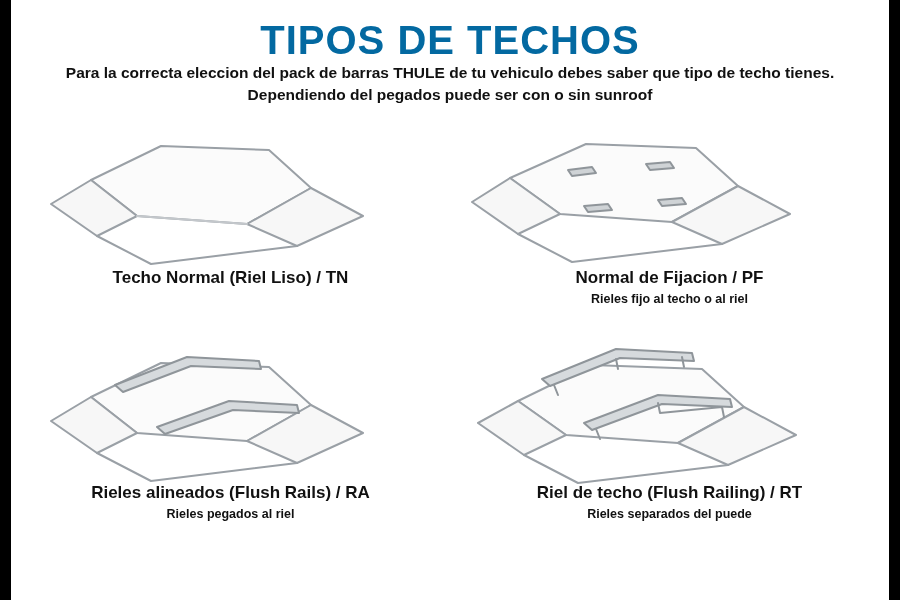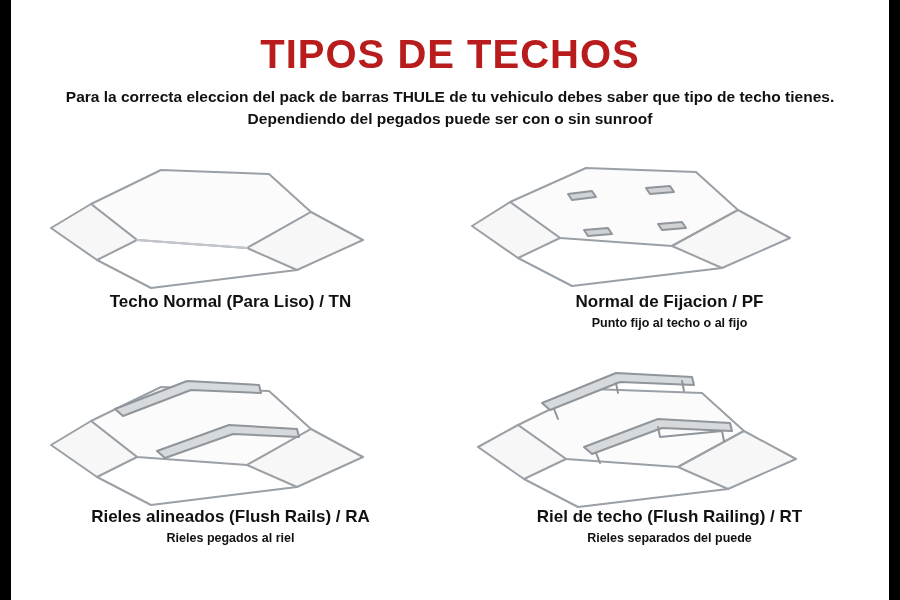--- a/index.html
+++ b/index.html
@@ -38,27 +38,26 @@
     width: 878px;
     height: 600px;
     background: #fff;
   }
 
   .title {
     text-align: center;
     font-size: 40px;
     font-weight: bold;
     letter-spacing: 1px;
-    color: #b91c1c;
-    margin-top: 32px;
+    color: #0369a1;
+    margin-top: 18px;
     line-height: 1.1;
   }
   .subtitle-block {
     text-align: center;
-    margin-top: 10px;
     color: #111;
   }
   .subtitle-line {
     font-size: 15.5px;
     font-weight: bold;
     line-height: 1.42;
   }
 
   .grid {
     position: relative;
@@ -134,42 +133,42 @@
               <path d="M300 68 L352 96 L286 126 L236 104 Z" fill="#f7f7f7"></path>
 
               <path d="M80 60 L40 84 L86 116 L126 96 Z" fill="#f7f7f7"></path>
 
               <path d="M86 116 L140 144 L286 126"></path>
 
               <path d="M126 96 L236 104" stroke="#c3c7cb"></path>
             </g>
           </svg>
         </div>
-        <div class="caption">Techo Normal (Para Liso) / TN</div>
+        <div class="caption">Techo Normal (Riel Liso) / TN</div>
         <div class="subcaption"></div>
       </div>
 
       <div class="cell c01">
         <div class="art">
           <svg width="439" height="150" viewBox="0 0 439 150">
             <g fill="none" stroke="#9aa0a6" stroke-width="2" stroke-linejoin="round" stroke-linecap="round">
               <path d="M60 58 L136 24 L246 28 L288 66 L222 102 L110 94 Z" fill="#fbfbfb"></path>
               <path d="M288 66 L340 94 L272 124 L222 102 Z" fill="#f7f7f7"></path>
               <path d="M60 58 L22 82 L68 114 L110 94 Z" fill="#f7f7f7"></path>
               <path d="M68 114 L122 142 L272 124"></path>
 
               <path d="M118 50 L142 47 L146 53 L122 56 Z" fill="#cfd3d6" stroke="#8f959a"></path>
               <path d="M196 44 L220 42 L224 48 L200 50 Z" fill="#cfd3d6" stroke="#8f959a"></path>
               <path d="M134 86 L158 84 L162 90 L138 92 Z" fill="#cfd3d6" stroke="#8f959a"></path>
               <path d="M208 80 L232 78 L236 84 L212 86 Z" fill="#cfd3d6" stroke="#8f959a"></path>
             </g>
           </svg>
         </div>
         <div class="caption">Normal de Fijacion / PF</div>
-        <div class="subcaption">Punto fijo al techo o al fijo</div>
+        <div class="subcaption">Rieles fijo al techo o al riel</div>
       </div>
 
       <div class="cell c10">
         <div class="art">
           <svg width="439" height="150" viewBox="0 0 439 150">
             <g fill="none" stroke="#9aa0a6" stroke-width="2" stroke-linejoin="round" stroke-linecap="round">
               <path d="M80 62 L150 28 L258 32 L300 70 L236 106 L126 98 Z" fill="#fbfbfb"></path>
               <path d="M300 70 L352 98 L286 128 L236 106 Z" fill="#f7f7f7"></path>
               <path d="M80 62 L40 86 L86 118 L126 98 Z" fill="#f7f7f7"></path>
               <path d="M86 118 L140 146 L286 128"></path>

